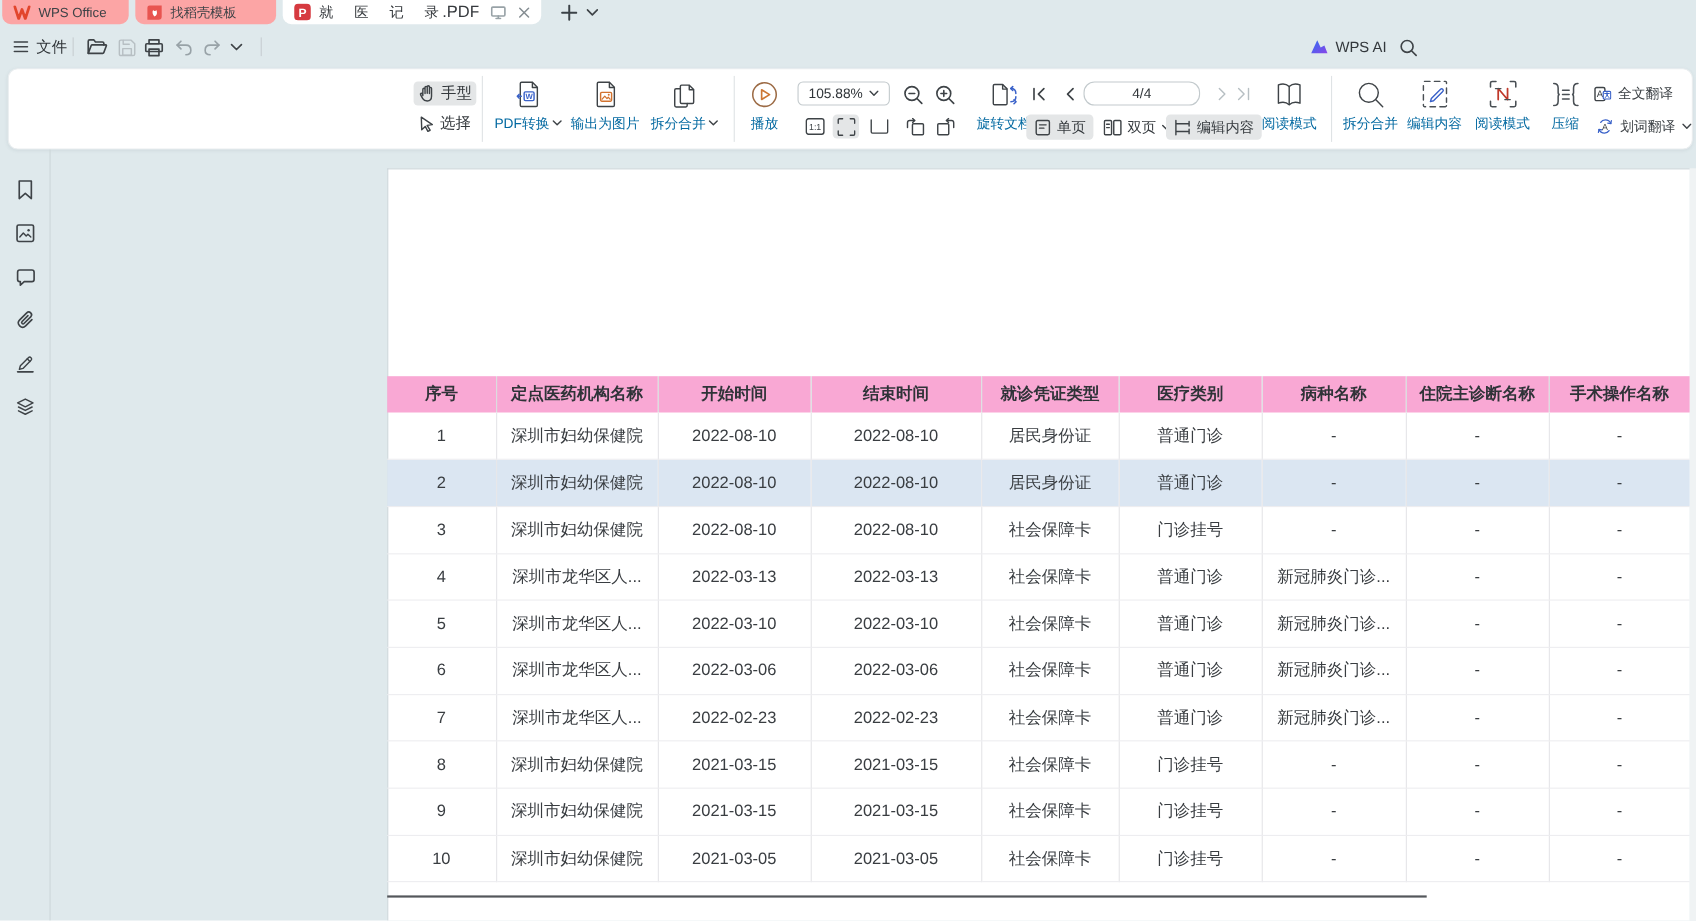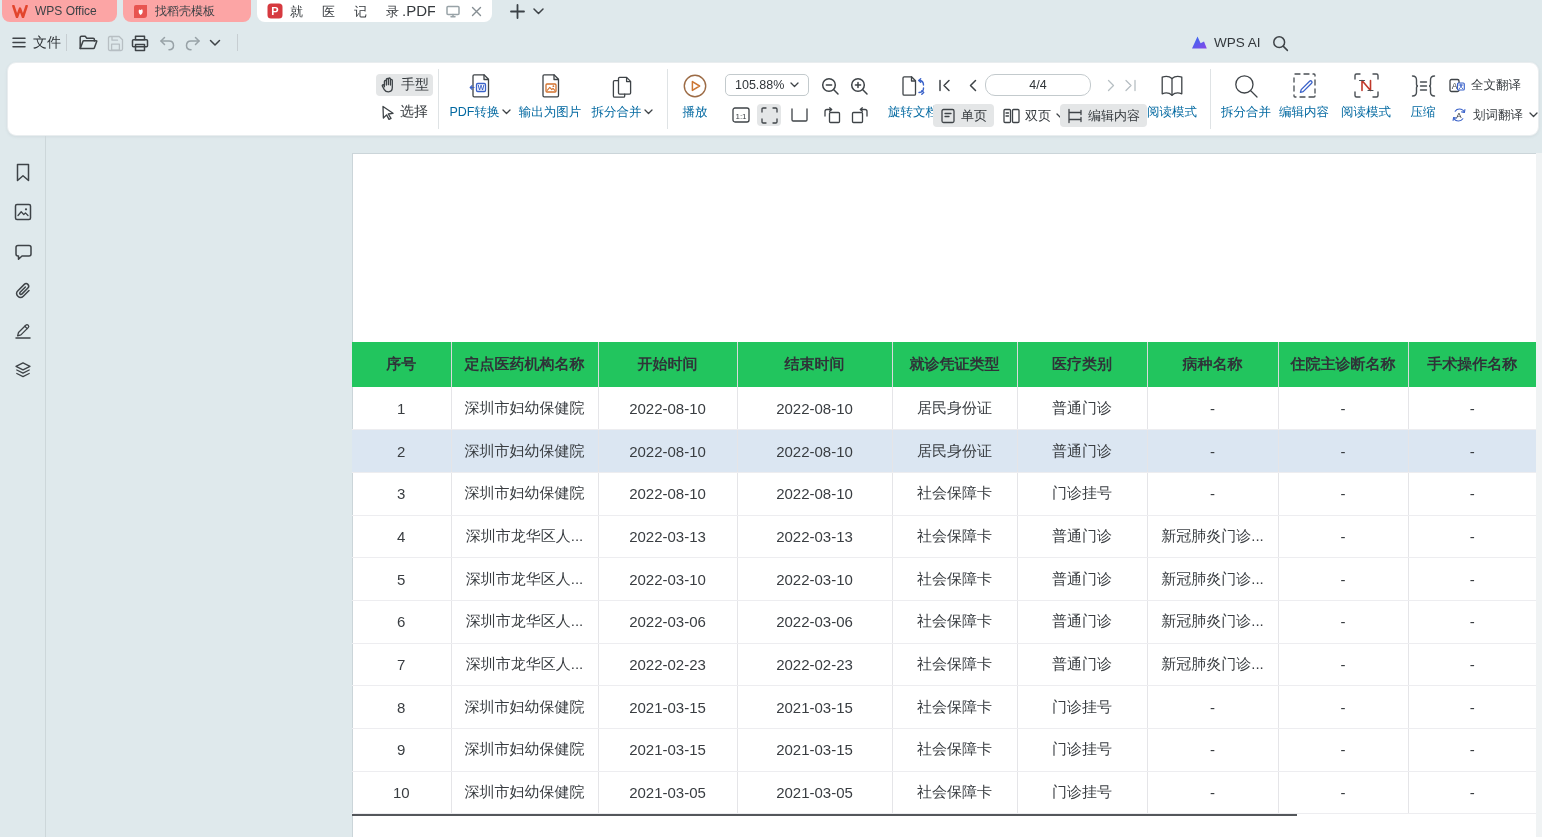--- a/index.html
+++ b/index.html
@@ -52,21 +52,21 @@
   
   .sidebar { position:absolute; left:0; top:136px; width:46px; height:701px; border-right:1px solid #cdd7da; }
   .side-item { position:absolute; left:13px; width:20px; height:20px; display:flex; align-items:center; justify-content:center; }
   .scrollstrip { position:absolute; left:1536px; top:153px; width:6px; height:684px; background:#f0f3f4; }
 
   .page { position:absolute; left:352px; top:153px; width:1184px; height:684px; background:#ffffff;
           border-left:1px solid #cbd5d9; border-top:1px solid #cbd5d9; }
 
   
   .doc-table { position:absolute; left:-1px; top:188px; width:1184px; border-collapse:collapse; table-layout:fixed; }
-  .doc-table th { height:45px; background:#22c55e; font-size:15px; font-weight:600; color:#2f3338;
+  .doc-table th { height:33px; background:#f9a8d4; font-size:15px; font-weight:600; color:#2f3338;
                   border-right:1px solid #d9d9dc; text-align:center; padding:0 2px; overflow:hidden; white-space:nowrap; }
   .doc-table td { height:42.7px; font-size:15px; color:#393d41; text-align:center; border-right:1px solid #e5e5e8;
                   border-bottom:1px solid #ededf0; padding:0 2px; overflow:hidden; white-space:nowrap; }
   .doc-table th:last-child, .doc-table td:last-child { border-right:none; }
   .doc-table tr.hl td { background:#dbe6f2; }
   .tbl-endline { position:absolute; left:-1px; top:660px; width:945px; height:2px; background:#54575b; }
 
   
   svg { display:block; } .ink  { stroke:#3e4347; fill:none; stroke-width:1.3; stroke-linecap:round; stroke-linejoin:round; }
   .ink2 { stroke:#3e4347; fill:none; stroke-width:1.5; stroke-linecap:round; stroke-linejoin:round; }

